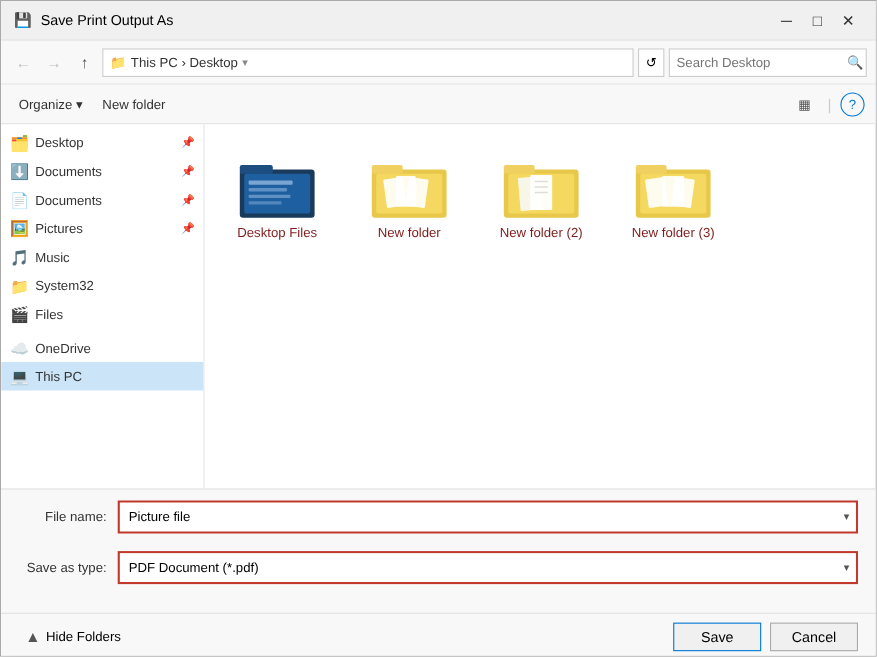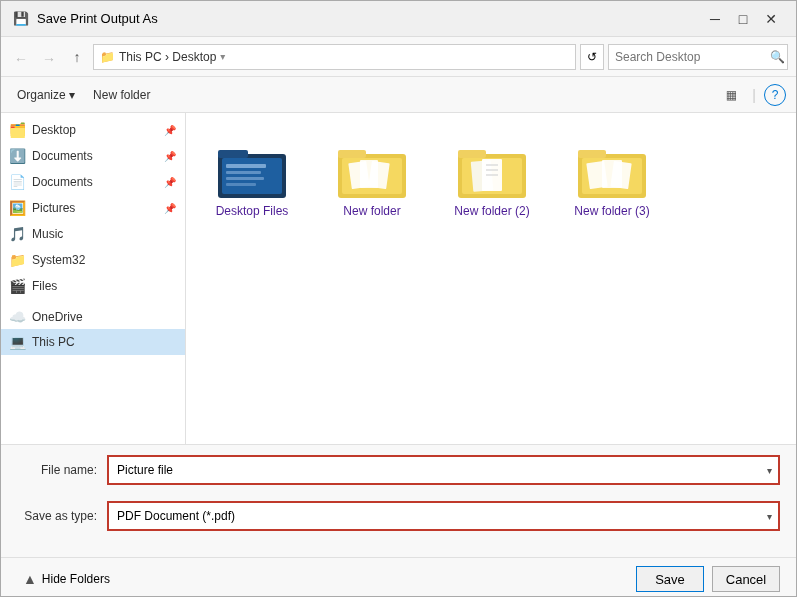--- a/index.html
+++ b/index.html
@@ -251,21 +251,21 @@
       align-items: center;
       width: 100px;
       cursor: pointer;
       padding: 6px;
       border-radius: 2px;
       border: 1px solid transparent;
     }
     .file-label {
       font-size: 12px;
       text-align: center;
-      color: #4c1d95;
+      color: #7f1d1d;
       word-break: break-word;
     }
 
     
     .bottom-area {
       border-top: 1px solid #e0e0e0;
       padding: 10px 16px;
       background: #f8f8f8;
     }
     .input-row {
@@ -311,21 +311,21 @@
     .action-row {
       display: flex;
       justify-content: flex-end;
       align-items: center;
       padding: 8px 16px 4px;
       background: #f8f8f8;
       gap: 8px;
       border-top: 1px solid #e0e0e0;
     }
     .action-btn {
-      width: 68px;
+      width: 80px;
       height: 26px;
       border: 1px solid #aaa;
       background: #f0f0f0;
       cursor: pointer;
       font-size: 13px;
       color: #000;
       display: flex;
       align-items: center;
       justify-content: center;
     }

